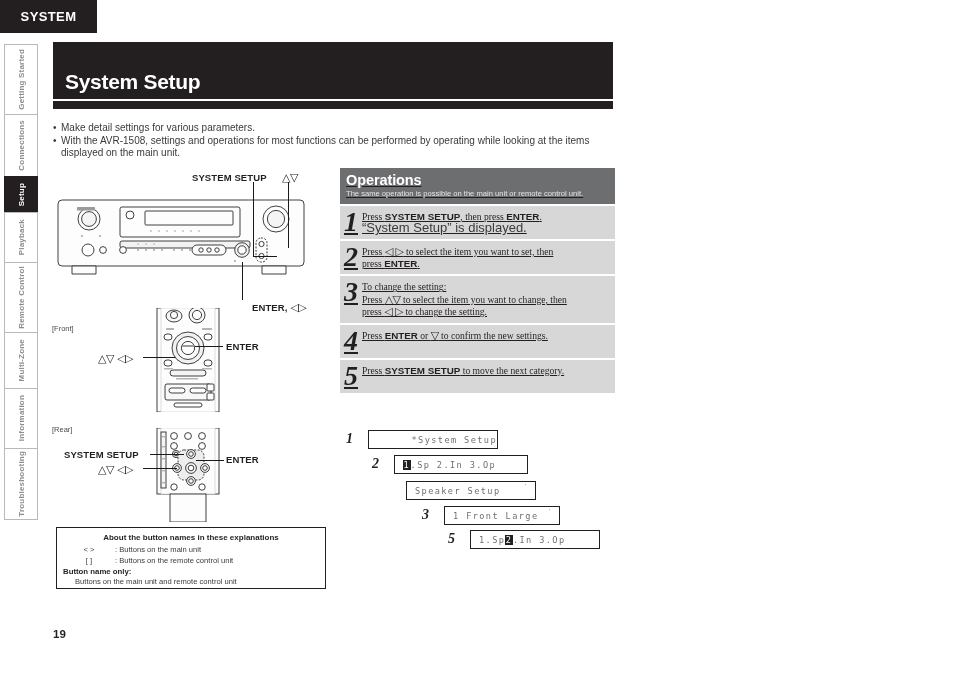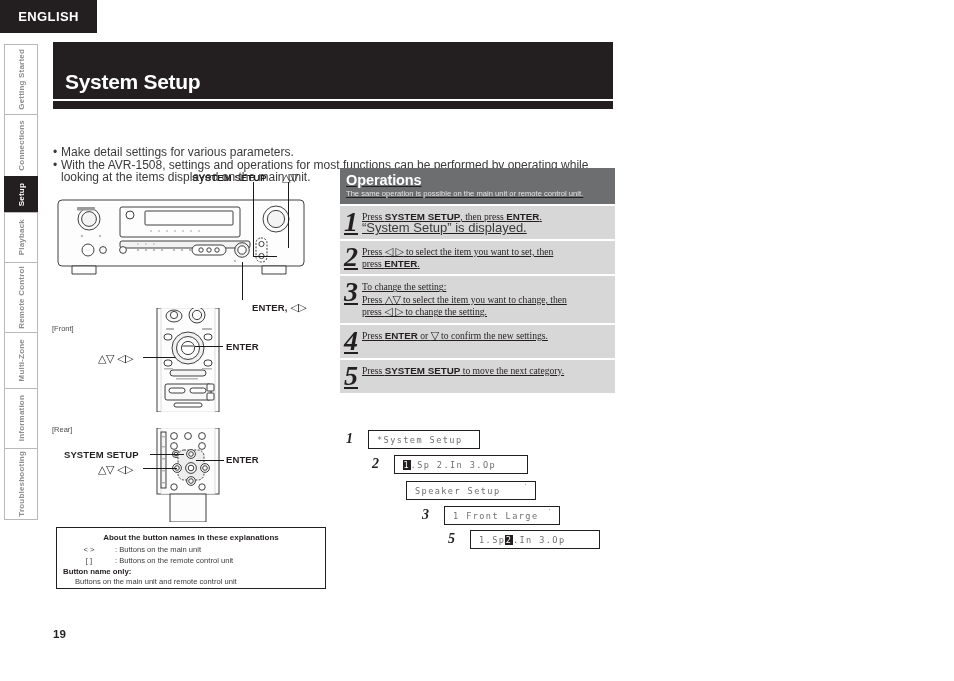--- a/index.html
+++ b/index.html
@@ -90,24 +90,23 @@
     left: 53px; top: 101px;
     width: 560px; height: 8px;
     background: #231f20;
   }
 
   
   .intro {
     position: absolute;
     left: 53px; top: 122px;
     width: 562px;
-    font-size: 12px;
+    font-size: 10px;
     line-height: 12.6px;
     color: #3a3a3a;
-    margin-top: 24px;
   }
   .intro .b {
     position: relative;
     padding-left: 8px;
   }
   .intro .b::before {
     content: "\2022";
     position: absolute;
     left: 0; top: 0;
   }
@@ -288,21 +287,21 @@
     font-size: 11.5px;
     font-weight: bold;
     color: #231f20;
   }
 </style>
 </head>
 <body>
 
 <div class="page">
 
-  <div class="lang-tab">ENGLISH</div>
+  <div class="lang-tab">SYSTEM</div>
 
   <div class="side-tabs" id="side-tabs">
       <div class="side-tab" style="height: 70px;">
         <span>Getting Started</span>
       </div>
       <div class="side-tab" style="height: 62px;">
         <span>Connections</span>
       </div>
       <div class="side-tab active" style="height: 36px;">
         <span>Setup</span>
@@ -556,21 +555,21 @@
       <div class="num">5</div>
       <div class="body">
         <div class="t-main"><span>Press </span><span class="bk">SYSTEM SETUP</span><span> to move the next category.</span></div>
       </div>
     </div>
 
   </div>
 
   <div id="lcd-host">
       <div class="lcd-num" style="left: 346px; top: 431px;">1</div>
-      <div class="lcd" style="left: 368px; top: 430px; width: 112px; position: absolute;">
+      <div class="lcd" style="left: 368px; top: 430px; width: 130px; position: absolute; justify-content: flex-end;">
         <span>*System Setup</span>
       </div>
       <div class="lcd-num" style="left: 372px; top: 456px;">2</div>
       <div class="lcd" style="left: 394px; top: 455px; width: 134px; position: absolute;">
         <span class="inv">1</span>
         <span>.Sp 2.In 3.Op</span>
       </div>
       <div class="lcd" style="left: 406px; top: 481px; width: 130px; position: absolute;">
         <span>Speaker Setup</span>
         <div class="tick">′</div>

